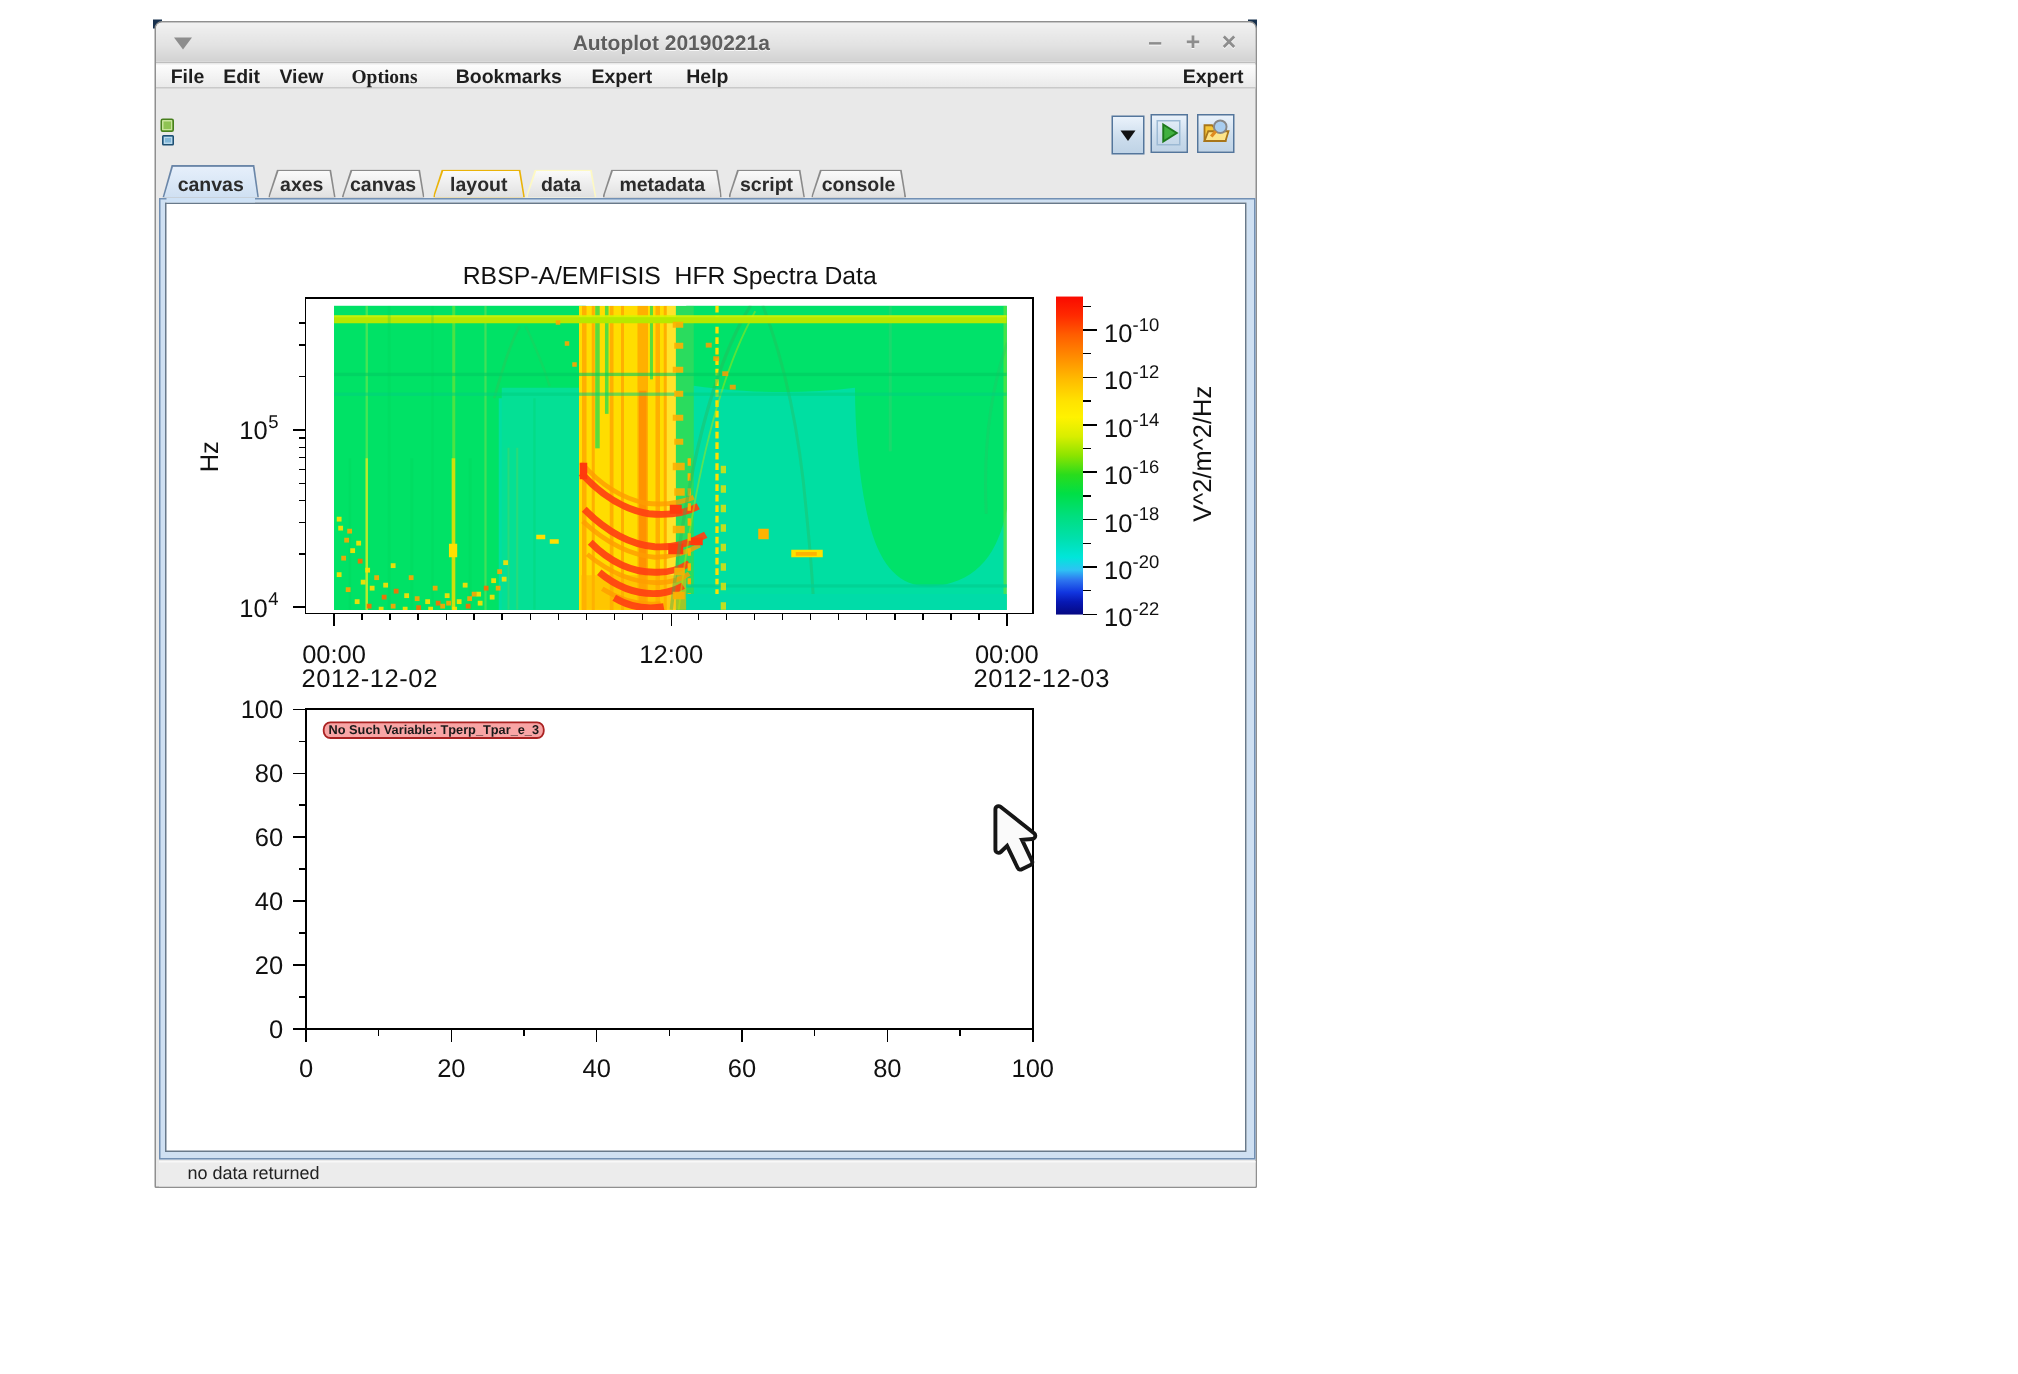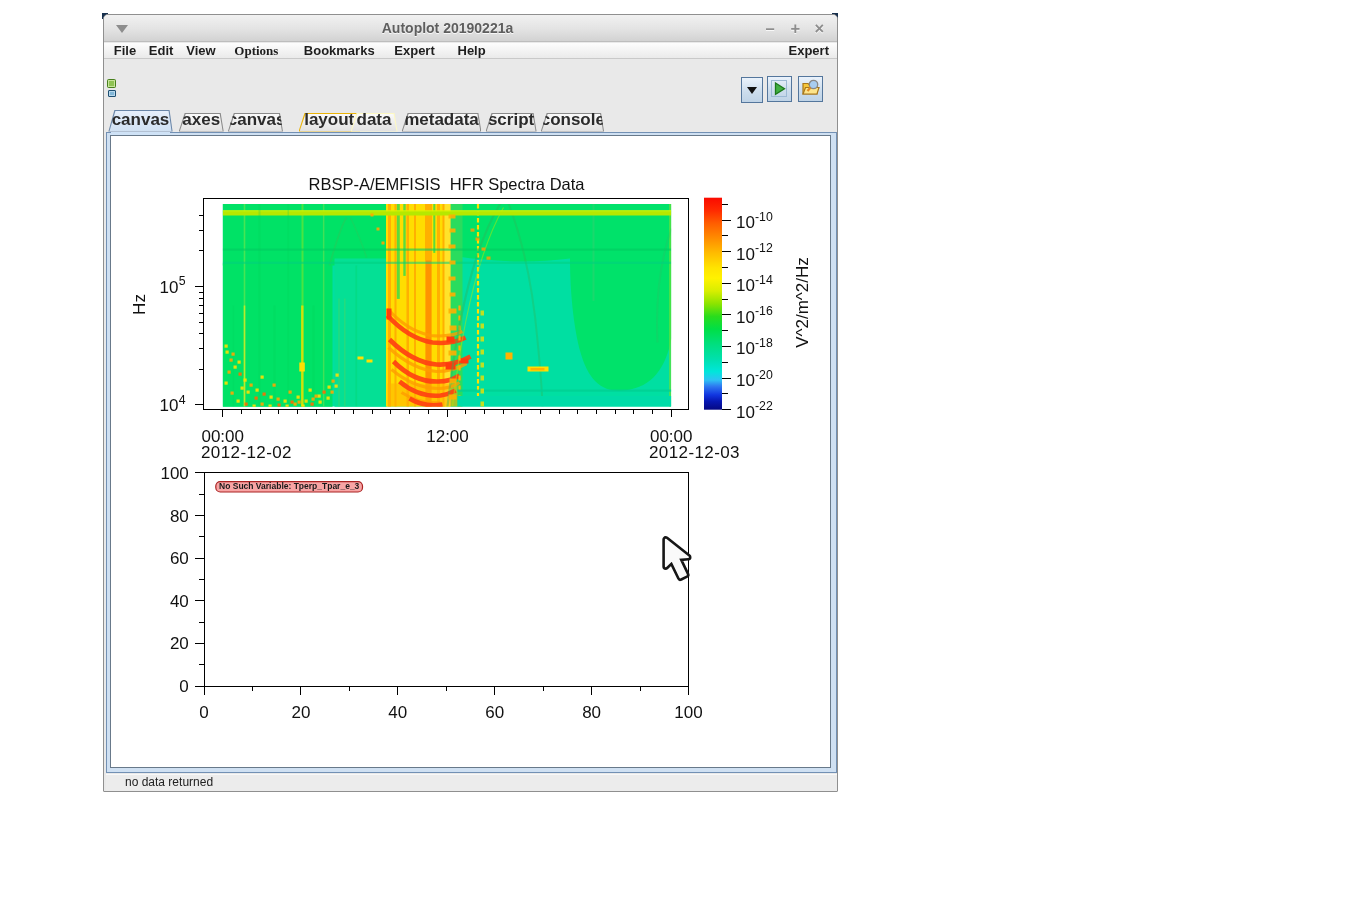--- a/index.html
+++ b/index.html
@@ -21,21 +21,21 @@
   #urlclip{position:absolute;left:2px;top:5px;width:1.3px;height:6px;background:#333;}
   .sqbtn{position:absolute;top:61.5px;height:26px;background:linear-gradient(#eaf2fb,#cbdcec 60%,#bfd3e6);border:1.5px solid #54769c;}
   #cbarrow{left:637px;width:22px;}
   #cbarrow:after{content:"";position:absolute;left:5px;top:9px;border-left:5.5px solid transparent;border-right:5.5px solid transparent;border-top:7px solid #111;}
   #playbtn{left:663px;width:25px;top:61px;}
   #playinner{position:absolute;left:3px;top:3px;width:16.5px;height:17px;border:1px solid #9cb9d4;}
   #foldbtn{left:694px;width:25.5px;top:61px;}
   #tabs{position:absolute;left:0;top:95px;width:100%;height:21.5px;}
   .tabo{position:absolute;bottom:0;}
   .tabi{position:absolute;left:1px;top:1px;right:1px;bottom:0;}
-  .tabt{position:absolute;left:0;right:0;bottom:2px;text-align:center;font-weight:bold;font-size:17px;color:#2b2b2b;}
+  .tabt{position:absolute;left:0;right:0;bottom:2px;text-align:center;font-weight:bold;font-size:13px;color:#2b2b2b;}
   #tabpane{position:absolute;left:2.5px;top:116.5px;width:730.5px;height:641px;background:#cfe0f2;border:1.5px solid #7290b4;}
   #canvas{position:absolute;left:3px;top:2.5px;width:721px;height:632.5px;background:#ffffff;border:1px solid #68798a;}
   #statusbar{position:absolute;left:2.5px;top:759px;width:730.5px;height:17px;background:#ececec;box-shadow:inset 0 1px 0 #f8f8f8;}
   #statustext{position:absolute;left:19px;top:0;height:17px;line-height:17px;font-size:12px;color:#222;}
 </style>
 </head>
 <body>
 <div id="ctl"></div>
 <div id="ctr"></div>
 <div id="win">
@@ -79,21 +79,21 @@
         <div class="tabt">canvas</div>
       </div>
       <div class="tabo" style="left:75.2px;width:45px;height:18.5px;background:#8a8a8a;clip-path:polygon(6px 0, calc(100% - 3px) 0, 100% 100%, 0 100%);">
         <div class="tabi" style="background:linear-gradient(#fafafa,#e0e0e0);clip-path:polygon(6px 0, calc(100% - 3px) 0, 100% 100%, 0 100%);"></div>
         <div class="tabt">axes</div>
       </div>
       <div class="tabo" style="left:124.3px;width:55.2px;height:18.5px;background:#8a8a8a;clip-path:polygon(6px 0, calc(100% - 3px) 0, 100% 100%, 0 100%);">
         <div class="tabi" style="background:linear-gradient(#fafafa,#e0e0e0);clip-path:polygon(6px 0, calc(100% - 3px) 0, 100% 100%, 0 100%);"></div>
         <div class="tabt">canvas</div>
       </div>
-      <div class="tabo" style="left:195px;width:61.4px;height:18.5px;background:#eab308;clip-path:polygon(6px 0, calc(100% - 3px) 0, 100% 100%, 0 100%);">
+      <div class="tabo" style="left:185px;width:61.4px;height:18.5px;background:#eab308;clip-path:polygon(6px 0, calc(100% - 3px) 0, 100% 100%, 0 100%);">
         <div class="tabi" style="background:linear-gradient(#fafafa,#e0e0e0);clip-path:polygon(6px 0, calc(100% - 3px) 0, 100% 100%, 0 100%);"></div>
         <div class="tabt">layout</div>
       </div>
       <div class="tabo" style="left:247px;width:47px;height:18.5px;background:#fef9c3;clip-path:polygon(6px 0, calc(100% - 3px) 0, 100% 100%, 0 100%);text-decoration:underline;">
         <div class="tabi" style="background:linear-gradient(#fafafa,#e0e0e0);clip-path:polygon(6px 0, calc(100% - 3px) 0, 100% 100%, 0 100%);"></div>
         <div class="tabt">data</div>
       </div>
       <div class="tabo" style="left:298.1px;width:79.8px;height:18.5px;background:#8a8a8a;clip-path:polygon(6px 0, calc(100% - 3px) 0, 100% 100%, 0 100%);">
         <div class="tabi" style="background:linear-gradient(#fafafa,#e0e0e0);clip-path:polygon(6px 0, calc(100% - 3px) 0, 100% 100%, 0 100%);"></div>
         <div class="tabt">metadata</div>

